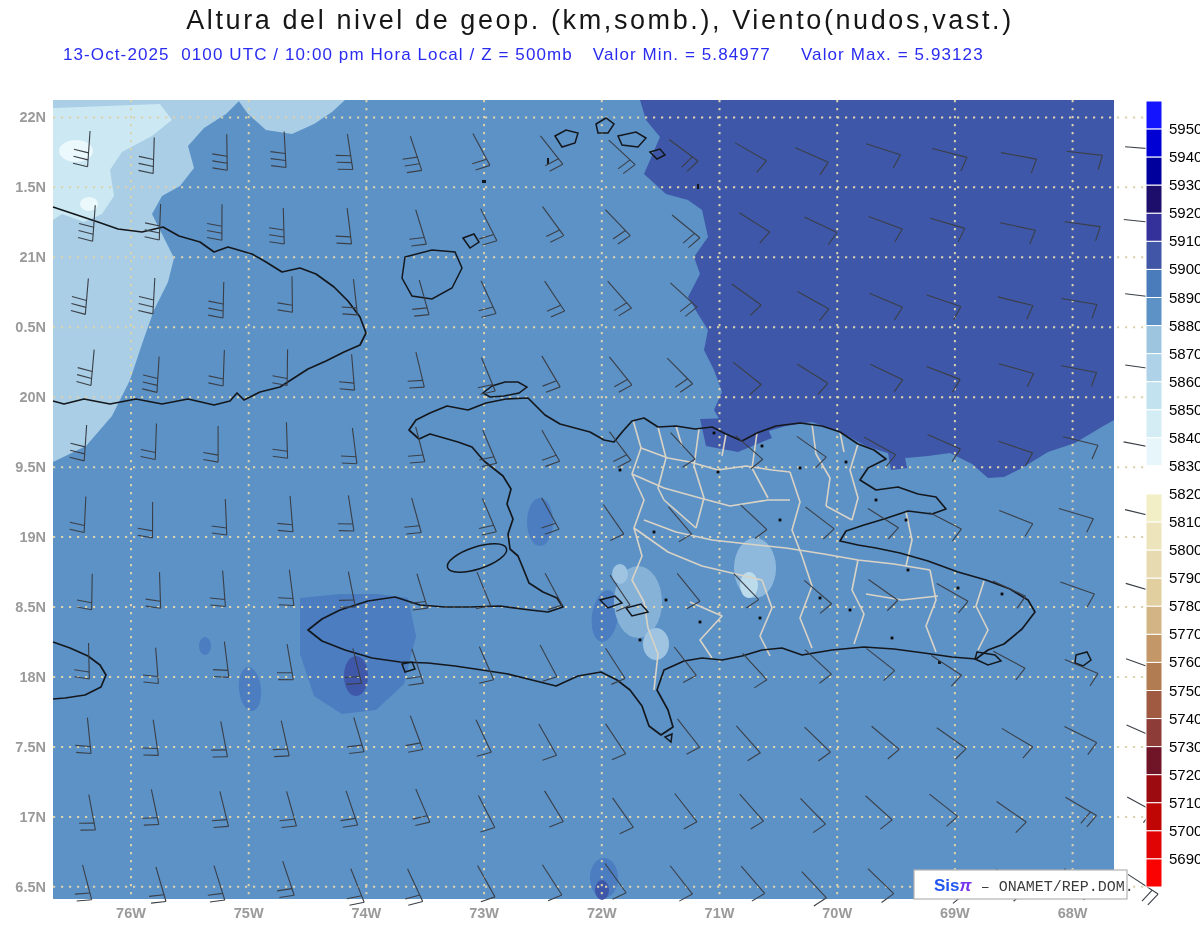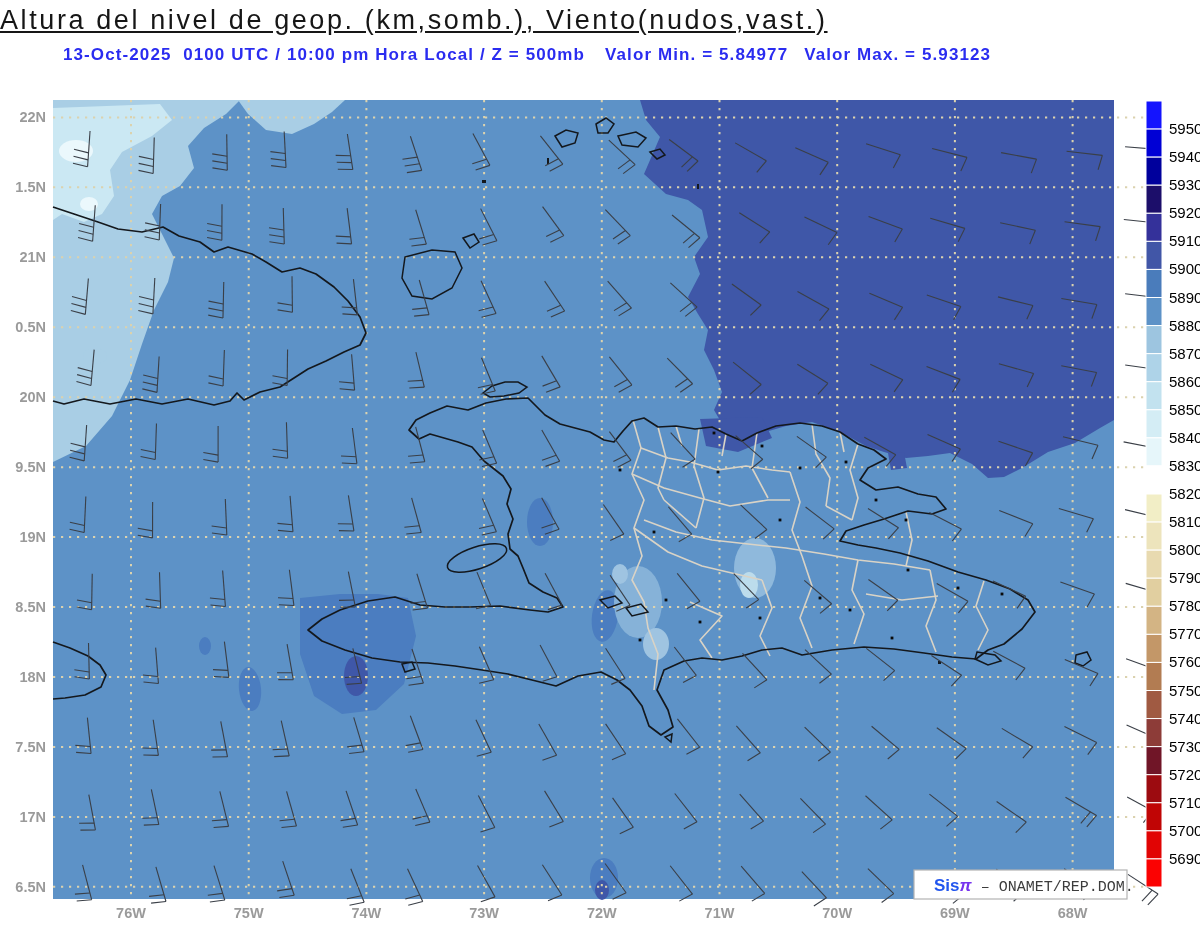--- a/index.html
+++ b/index.html
@@ -1,22 +1,22 @@
 <!DOCTYPE html>
 <html><head>
 <meta charset="utf-8">
 <style>
   html,body{margin:0;padding:0;background:#ffffff;}
   .page{position:relative;width:1200px;height:927px;background:#fff;overflow:hidden;
         font-family:"Liberation Sans",sans-serif;}
-  .title{position:absolute;top:5px;left:0;width:1200px;text-align:left;
-         font-size:27px;letter-spacing:2.6px;color:#161616;white-space:pre;text-decoration:underline;}
+  .title{position:absolute;top:5px;left:0;width:1200px;text-align:center;
+         font-size:27px;letter-spacing:2.6px;color:#161616;white-space:pre;}
   .sub1{position:absolute;top:45px;left:63px;display:flex;color:#2a2cf0;
-        font-size:17px;font-weight:700;letter-spacing:1.1px;white-space:pre;}
-  .sub1 .seg2{margin-left:20px;} .sub1 .seg3{margin-left:16px;}
+        font-size:17px;font-weight:400;letter-spacing:1.1px;white-space:pre;}
+  .sub1 .seg2{margin-left:20px;} .sub1 .seg3{margin-left:30px;}
   .sub2{position:absolute;top:67px;left:45px;color:#2b9cf5;font-size:16px;
         font-weight:400;letter-spacing:0.8px;white-space:pre;}
   svg text{font-family:"Liberation Sans",sans-serif;}
 </style>
 </head>
 <body>
 
 <div class="page">
   <div class="title">Altura del nivel de geop. (km,somb.), Viento(nudos,vast.)</div>
   <div class="sub1">

